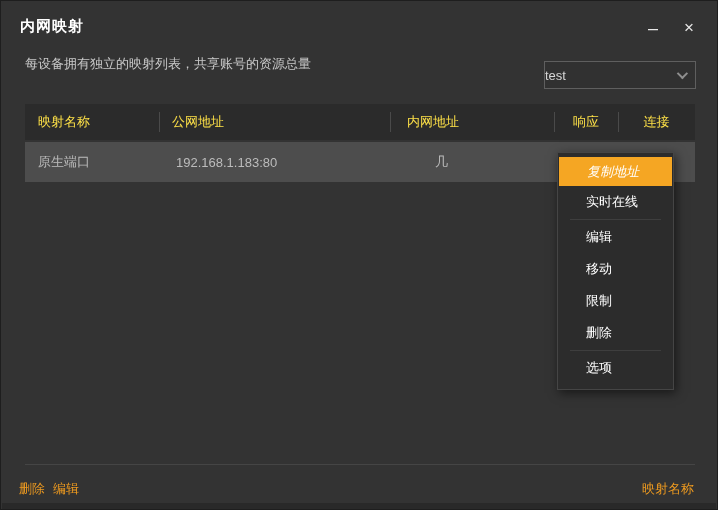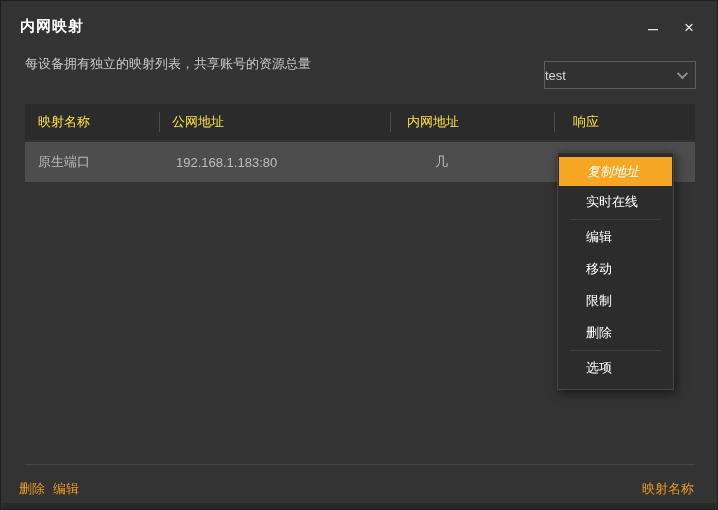--- a/index.html
+++ b/index.html
@@ -130,20 +130,24 @@
       <span>公网地址</span>
     </div>
     <div class="cell c2">
       <span class="vdiv"></span>
       <span>内网地址</span>
     </div>
     <div class="cell c4">
       <span class="vdiv"></span>
       <span>响应</span>
     </div>
+    <div class="cell c5">
+      <span class="vdiv"></span>
+      <span>连接</span>
+    </div>
   </div>
 
   <div class="trow">
     <div class="cell c1">
       <span>原生端口</span>
     </div>
     <div class="cell c2">
       <span>192.168.1.183:80</span>
     </div>
     <div class="cell c4"></div>

